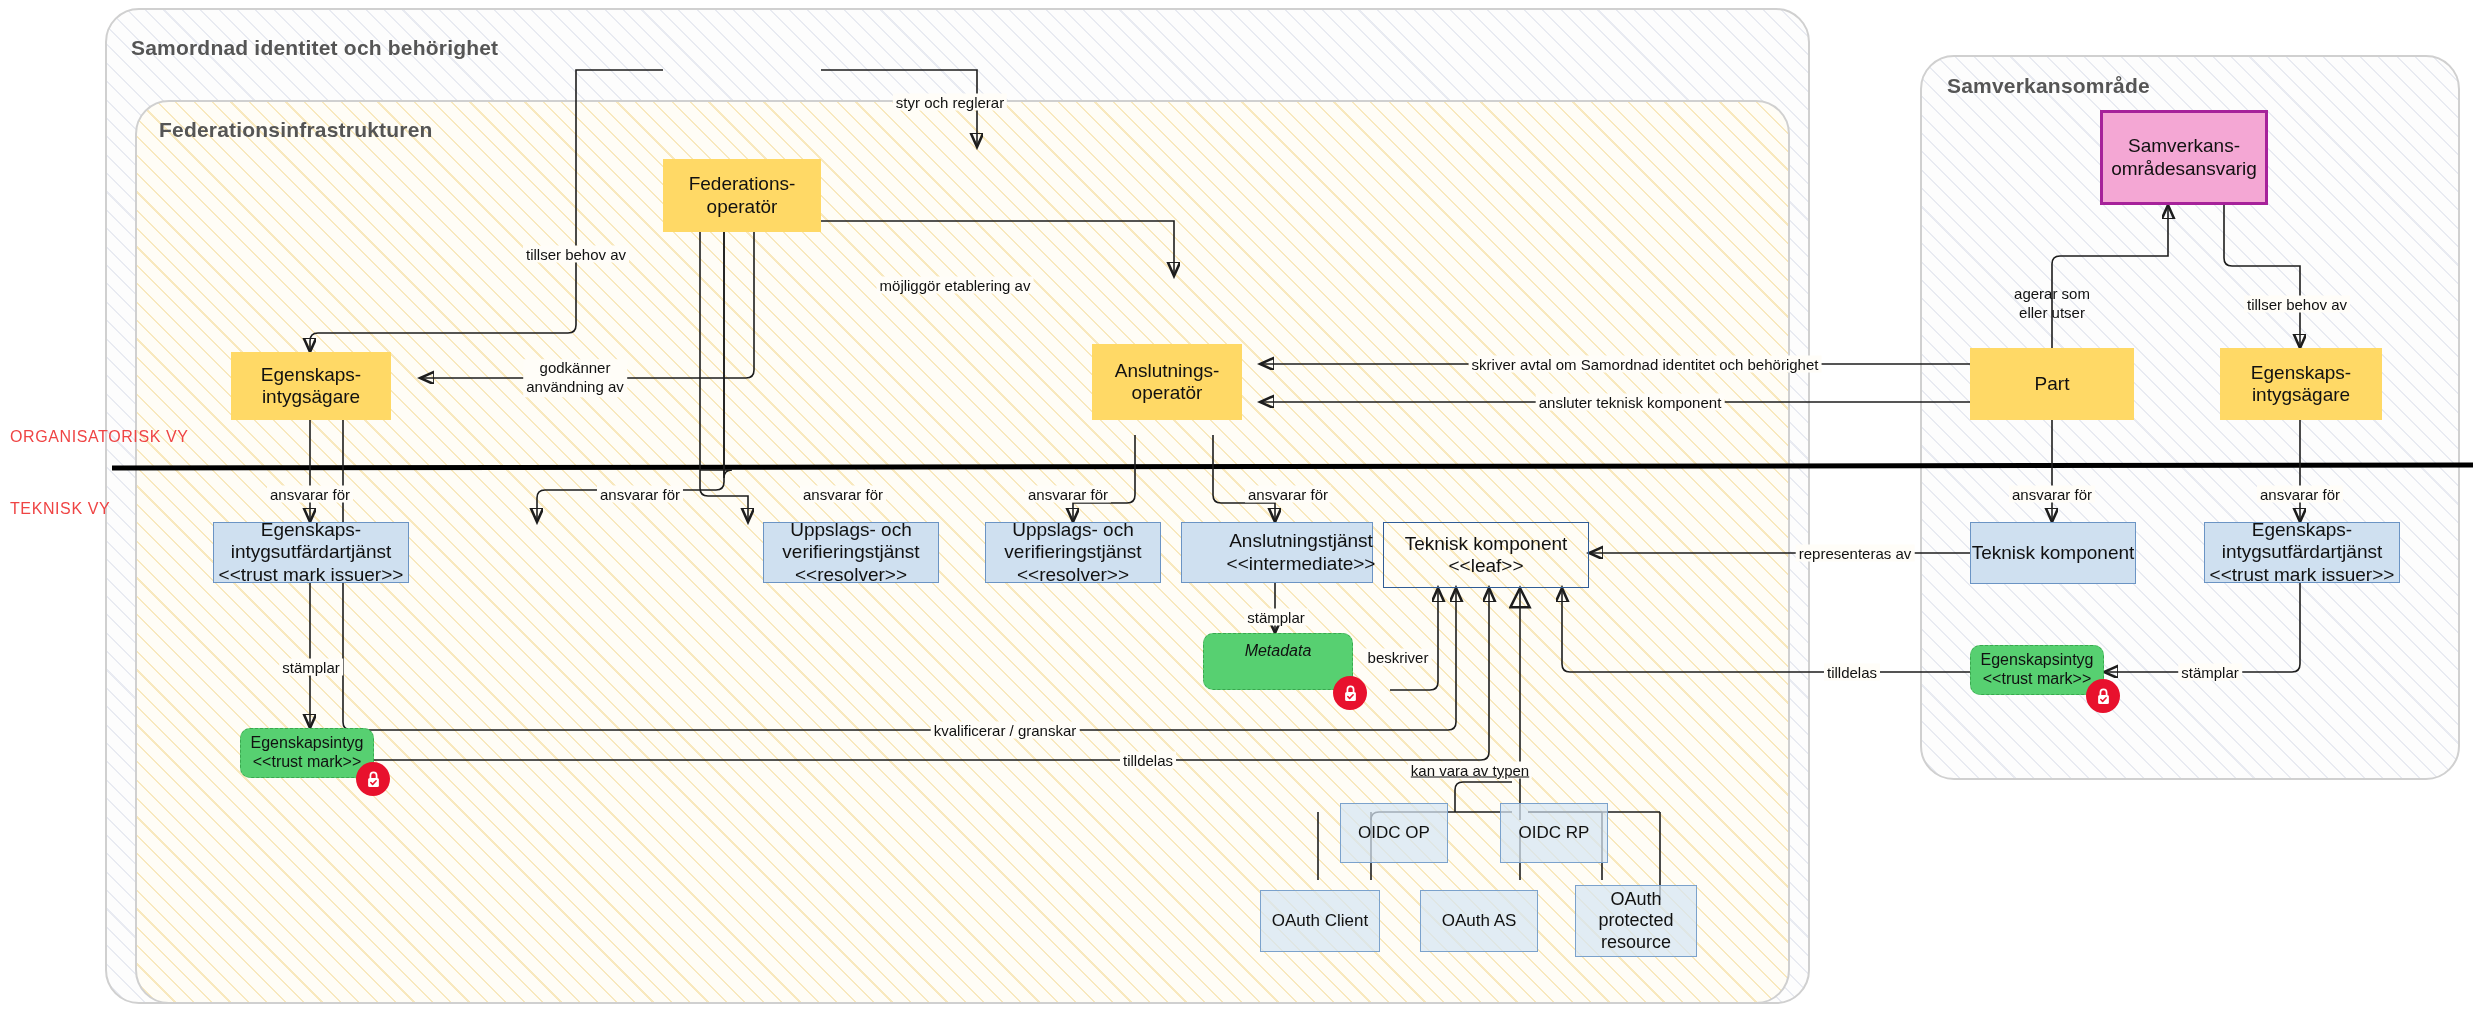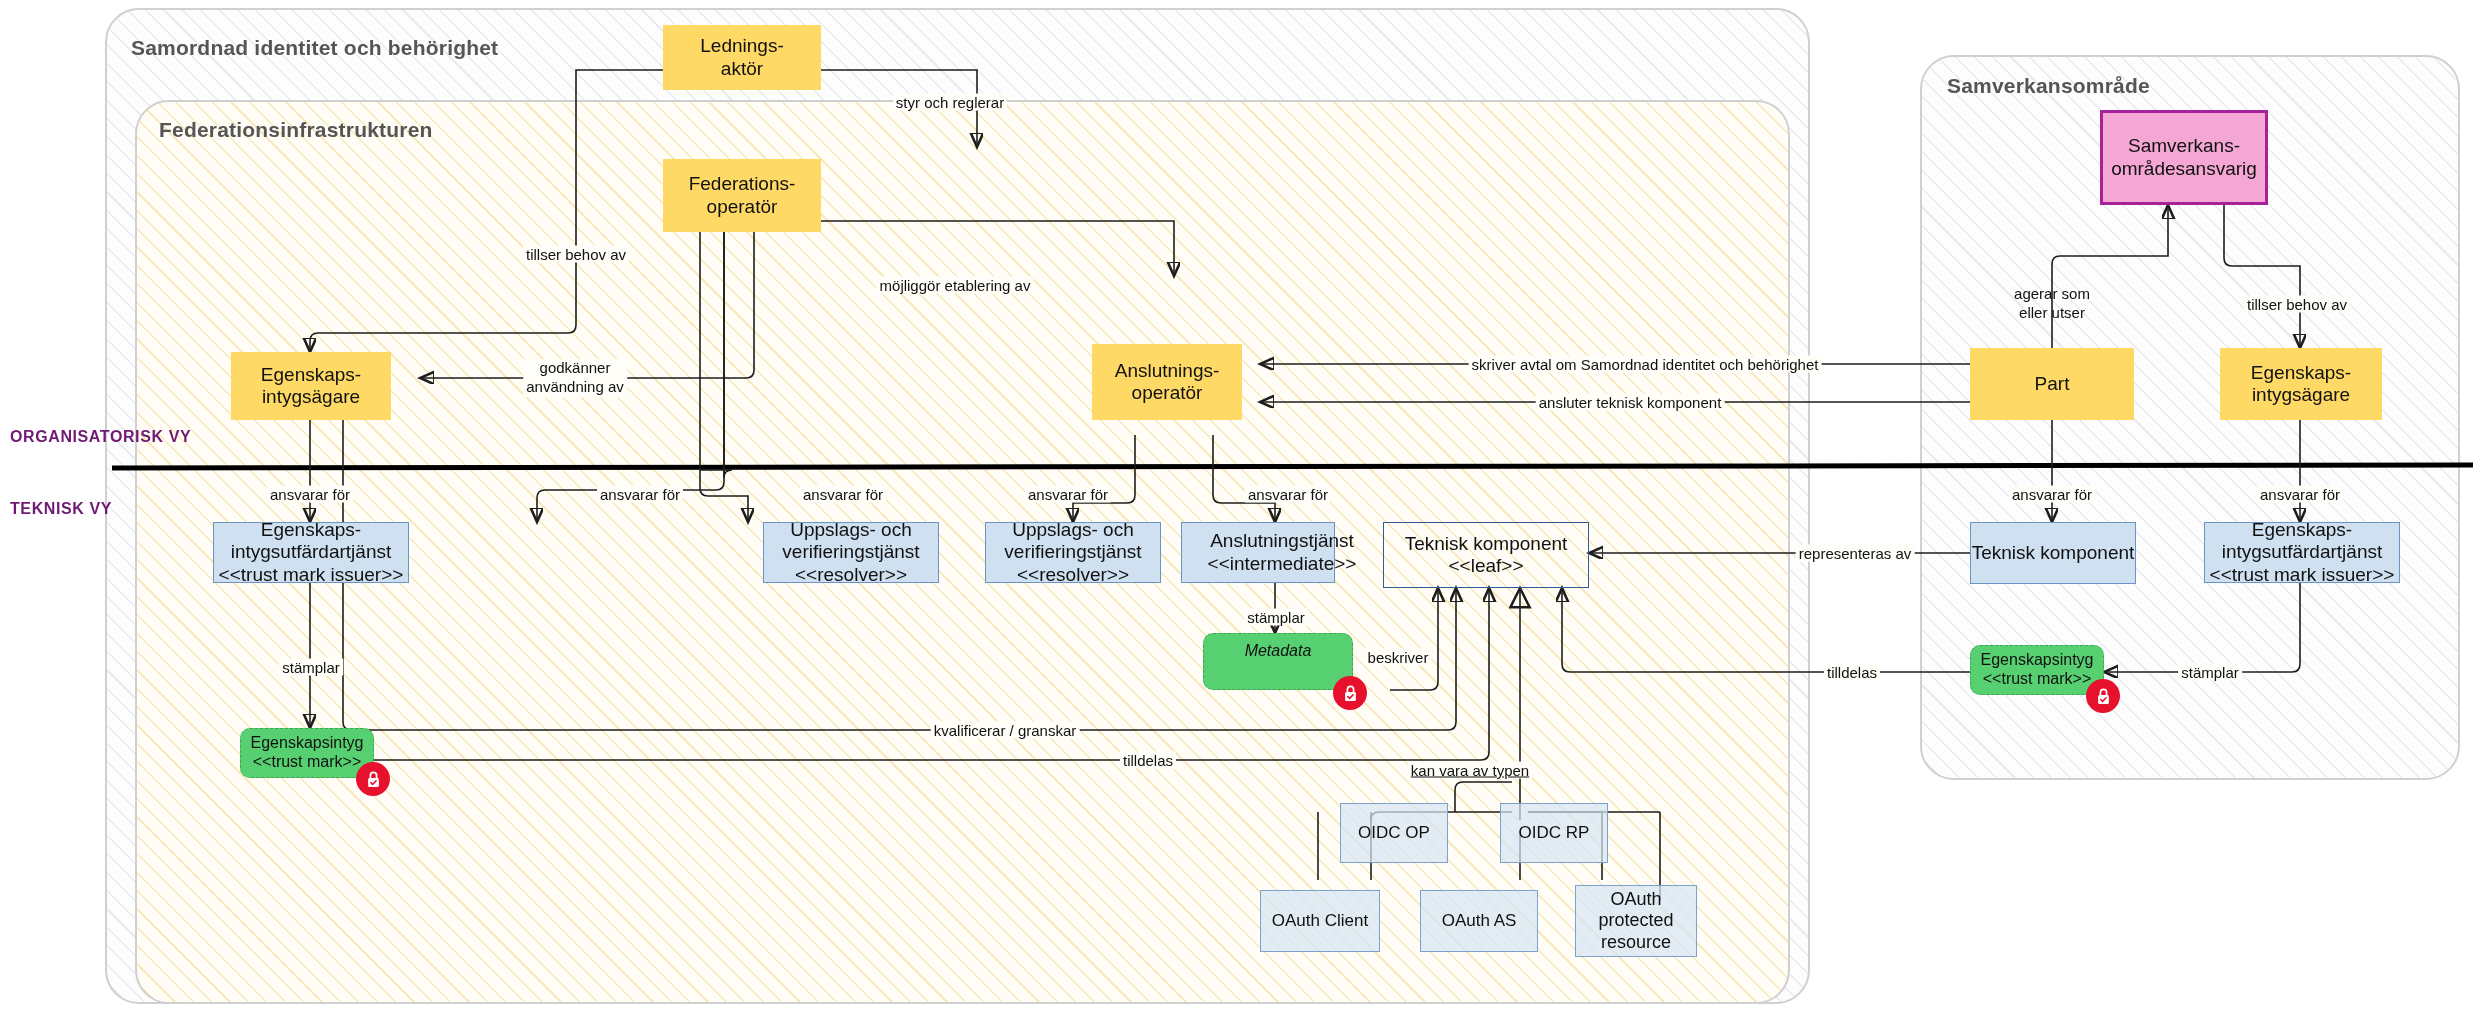--- a/index.html
+++ b/index.html
@@ -28,21 +28,21 @@
         justify-content:center;text-align:center;line-height:1.18;}
   .n-actor{background:#ffd966;border:1px solid #ffd966;color:#111;font-size:19px;}
   .n-role{background:#f4a7d4;border:3px solid #a6229a;color:#111;font-size:19px;}
   .n-tech{background:#cfe0f0;border:1px solid #6b94c4;color:#111;font-size:19px;}
   .n-tech-clear{background:transparent;border:1px solid #2f5c96;color:#111;font-size:19px;}
   .n-sub{background:rgba(214,229,242,.72);border:1px solid #7ba2cc;color:#111;font-size:17px;}
   .n-artifact{background:#57d071;border:1px dashed #3aa84f;border-radius:10px;color:#111;font-size:16px;}
   .n-artifact.meta{align-items:flex-start;padding-top:8px;font-style:italic;}
 
   
-  .vlabel{position:absolute;font-weight:bold;font-size:16px;color:#701a75;letter-spacing:.6px;}
+  .vlabel{position:absolute;font-weight:normal;font-size:16px;color:#ef4444;letter-spacing:.6px;}
 
   
   #wires{position:absolute;left:0;top:0;width:2473px;height:1013px;overflow:visible;pointer-events:none;}
   #wires path,#wires line{fill:none;stroke:#1d1d1d;stroke-width:1.6;}
   #wires .thick{stroke:#000;stroke-width:5;}
   .elabel{position:absolute;font-size:15px;color:#111;background:#fffdf8;padding:0 3px;white-space:nowrap;
           transform:translate(-50%,-50%);}
   .elabel.plain{background:transparent;}
   .elabel.two{white-space:pre-line;text-align:center;line-height:1.25;}
 
@@ -135,24 +135,20 @@
     <path d="M1660,812 Q1660,812 1652,812 L1528,812"></path>
     <path d="M1660,812 L1660,900"></path>
 
     <path d="M1970,672 L1570,672 Q1562,672 1562,664 L1562,588" marker-end="url(#ah)"></path>
 
     <path d="M1970,553 L1589,553" marker-end="url(#ah)"></path>
 
     <path d="M2300,583 L2300,664 Q2300,672 2292,672 L2104,672" marker-end="url(#ah)"></path>
   </svg>
 
-  <div class="node n-actor" style="left:663px;top:25px;width:158px;height:65px;white-space:pre-line;">
-    <span>Lednings-
-aktör</span>
-  </div>
 
   <div class="node n-actor" style="left:663px;top:159px;width:158px;height:73px;white-space:pre-line;">
     <span>Federations-
 operatör</span>
   </div>
 
   <div class="node n-actor" style="left:231px;top:352px;width:160px;height:68px;white-space:pre-line;">
     <span>Egenskaps-
 intygsägare</span>
   </div>
@@ -188,21 +184,21 @@
 verifieringstjänst
 &lt;&lt;resolver&gt;&gt;</span>
   </div>
 
   <div class="node n-tech" style="left:985px;top:522px;width:176px;height:61px;white-space:pre-line;">
     <span>Uppslags- och
 verifieringstjänst
 &lt;&lt;resolver&gt;&gt;</span>
   </div>
 
-  <div class="node n-tech" style="left:1181px;top:522px;width:154px;height:61px;white-space:pre-line;padding-left:48px;">
+  <div class="node n-tech" style="left:1181px;top:522px;width:192px;height:61px;white-space:pre-line;padding-left:48px;">
     <span>Anslutningstjänst
 &lt;&lt;intermediate&gt;&gt;</span>
   </div>
 
   <div class="node n-tech-clear" style="left:1383px;top:522px;width:206px;height:66px;white-space:pre-line;">
     <span>Teknisk komponent
 &lt;&lt;leaf&gt;&gt;</span>
   </div>
 
   <div class="node n-tech" style="left:1970px;top:522px;width:166px;height:62px;">

